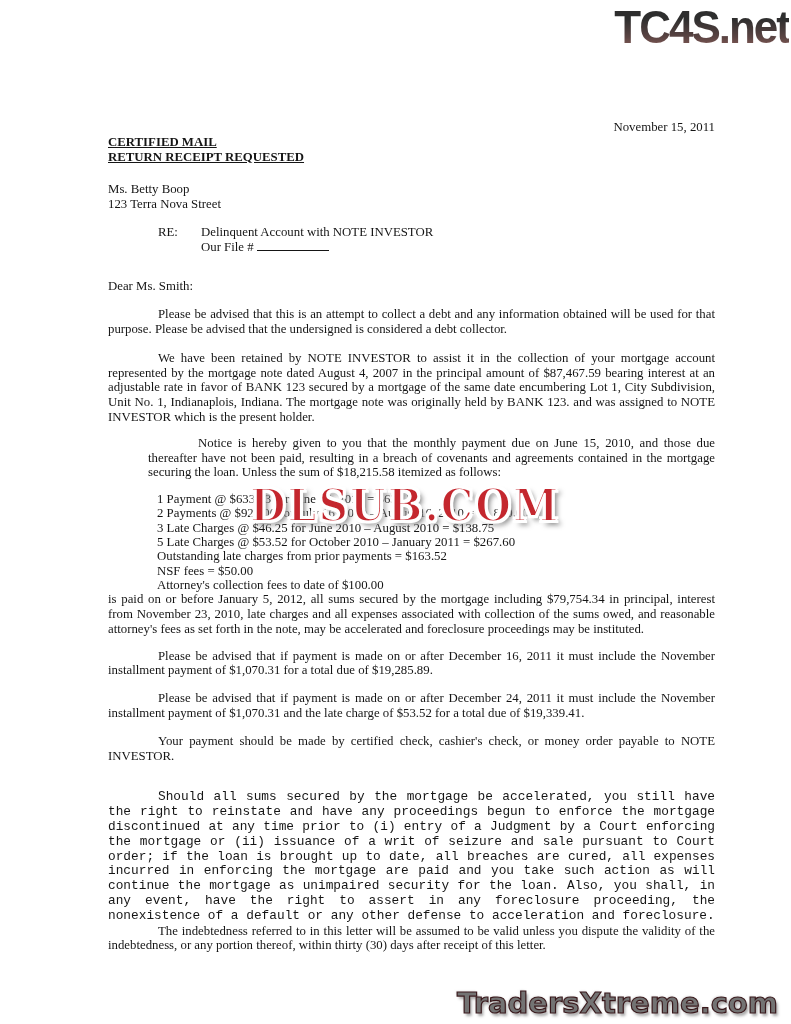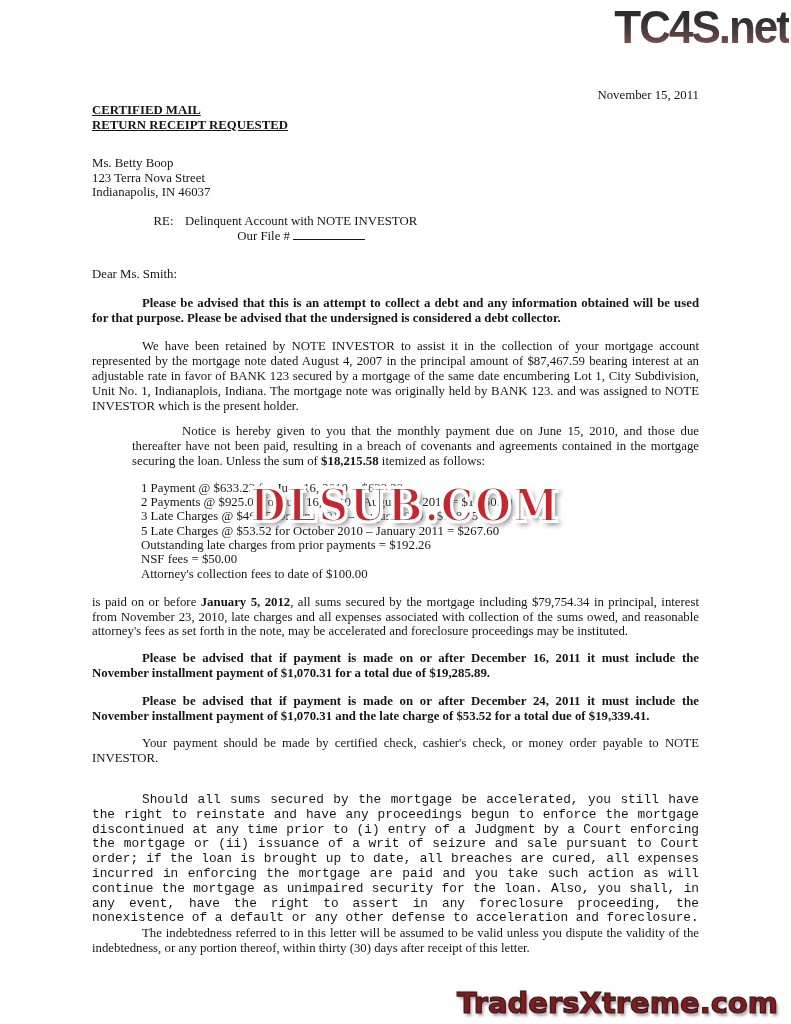--- a/index.html
+++ b/index.html
@@ -21,46 +21,46 @@
     letter-spacing:-2px;
     line-height:1;
     background:linear-gradient(#2e2e2e 30%, #5a4443 70%, #91625c 100%);
     -webkit-background-clip:text;
     background-clip:text;
     color:transparent;
     transform:scaleY(1.04);
     transform-origin:top right;
   }
   .content {
-    position:absolute; left:92px; top:0; width:607px;
-    padding-top:88px;
+    position:absolute; left:108px; top:0; width:607px;
+    padding-top:120px;
   }
   .date-line { text-align:right; line-height:15px; }
   .mail-header { line-height:14.6px; font-weight:bold; }
   .mail-header div { text-decoration:underline; }
-  .recipient { margin-top:24px; line-height:14.6px; }
-  .re-block { margin-top:14px; padding-left:50px; display:flex; line-height:14.6px;text-align:center; }
+  .recipient { margin-top:18px; line-height:14.6px; }
+  .re-block { margin-top:14px; padding-left:50px; display:flex; line-height:14.6px; }
   .re-label { width:43px; }
   .blank-underline {
     display:inline-block; width:72px; height:11px;
     border-bottom:1px solid #151515; margin-left:3px;
   }
   .salutation { margin-top:24px; line-height:14.6px; }
   .para {
     text-align:justify;
     line-height:14.8px;
     text-indent:50px;
   }
   .para.no-indent { text-indent:0; }
-  .bold { font-weight:bold; }
+  .bold { font-weight:normal; }
   .mt-intro { margin-top:14px; }
   .mt-retained { margin-top:14px; }
   .mt-notice { margin-top:11px;margin-left:40px; }
   .itemized { margin-top:12px; padding-left:49px; line-height:14.3px; }
-  .mt-paid { margin-top:14px; }
+  .mt-paid { }
   .mt-dec16 { margin-top:12px; }
   .mt-dec24 { margin-top:13px; }
   .mt-payment { margin-top:13px; }
   .mt-accel { margin-top:27px;font-family:Liberation Mono, monospace; }
   .watermark {
     position:absolute; left:250px; top:484px;
     font-family:"DejaVu Serif", serif;
     font-weight:bold;
     font-size:41px;
     letter-spacing:2px;
@@ -75,21 +75,21 @@
     transform:scaleY(1.08);
     transform-origin:top left;
     white-space:nowrap;
   }
   .footer-banner {
     position:absolute; right:13px; bottom:6px;
     font-family:"DejaVu Sans", sans-serif;
     font-weight:bold;
     font-size:29px;
     line-height:1;
-    color:#7f1d1d;
+    color:#737373;
     -webkit-text-stroke:1.2px #39181b;
     text-shadow:
       2px 3px 3px rgba(150,150,150,0.85),
       -1px -1px 2px rgba(200,200,200,0.6);
     white-space:nowrap;
   }
 </style>
 </head>
 <body>
 
@@ -102,21 +102,20 @@
     <div class="date-line">November 15, 2011</div>
 
     <div class="mail-header">
       <div>CERTIFIED MAIL</div>
       <div>RETURN RECEIPT REQUESTED</div>
     </div>
 
     <div class="recipient">
       <div>Ms. Betty Boop</div>
       <div>123 Terra Nova Street</div>
-      <div>Indianapolis, IN 46037</div>
     </div>
 
     <div class="re-block">
       <div class="re-label">RE:</div>
       <div>
         <div>Delinquent Account with NOTE INVESTOR</div>
         <div><span>Our File #</span><span class="blank-underline"></span></div>
       </div>
     </div>
 
@@ -126,21 +125,21 @@
 
     <p class="para mt-retained">We have been retained by NOTE INVESTOR to assist it in the collection of your mortgage account represented by the mortgage note dated August 4, 2007 in the principal amount of $87,467.59 bearing interest at an adjustable rate in favor of BANK 123 secured by a mortgage of the same date encumbering Lot 1, City Subdivision, Unit No. 1, Indianaplois, Indiana.  The mortgage note was originally held by BANK 123. and was assigned to NOTE INVESTOR which is the present holder.</p>
 
     <p class="para mt-notice"><span>Notice is hereby given to you that the monthly payment due on June 15, 2010, and those due thereafter have not been paid, resulting in a breach of covenants and agreements contained in the mortgage securing the loan.  Unless the sum of </span><span class="bold">$18,215.58</span><span> itemized as follows:</span></p>
 
     <div class="itemized">
       <div>1 Payment @ $633.23 for June 16, 2010 = $633.23</div>
       <div>2 Payments @ $925.00 for July 16, 2010 – August 16, 2010 = $1,850.00</div>
       <div>3 Late Charges @ $46.25 for June 2010 – August 2010 = $138.75</div>
       <div>5 Late Charges @ $53.52 for October 2010 – January 2011 = $267.60</div>
-      <div>Outstanding late charges from prior payments = $192.26</div>
+      <div>Outstanding late charges from prior payments = $163.52</div>
       <div>NSF fees = $50.00</div>
       <div>Attorney's collection fees to date of $100.00</div>
     </div>
 
     <p class="para no-indent mt-paid"><span>is paid on or before </span><span class="bold">January 5, 2012</span><span>, all sums secured by the mortgage including $79,754.34 in principal, interest from November 23, 2010, late charges and all expenses associated with collection of the sums owed, and reasonable attorney's fees as set forth in the note, may be accelerated and foreclosure proceedings may be instituted.</span></p>
 
     <p class="para bold mt-dec16">Please be advised that if payment is made on or after December 16, 2011 it must include the November installment payment of $1,070.31 for a total due of $19,285.89.</p>
 
     <p class="para bold mt-dec24">Please be advised that if payment is made on or after December 24, 2011 it must include the November installment payment of $1,070.31 and the late charge of $53.52 for a total due of $19,339.41.</p>
 

